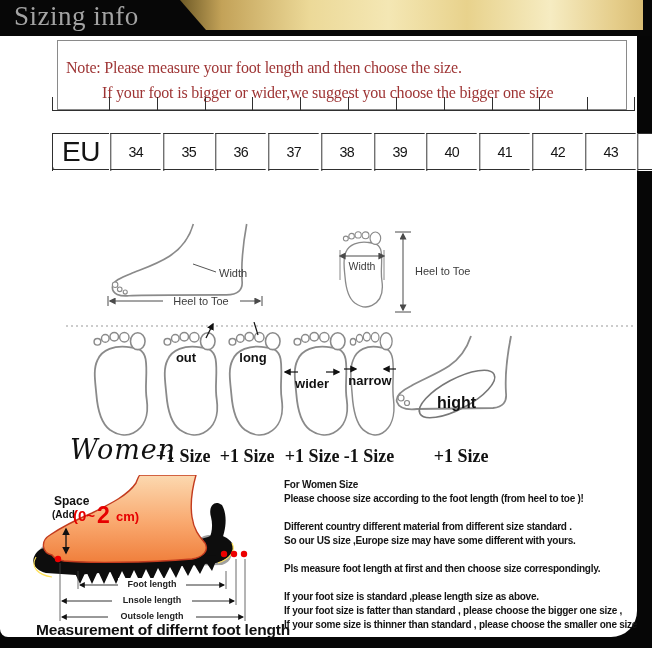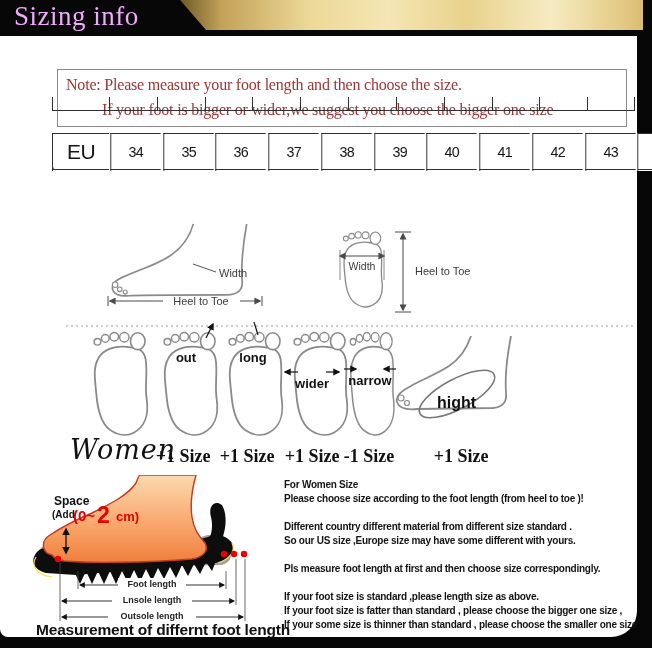--- a/index.html
+++ b/index.html
@@ -2,47 +2,47 @@
 <html><head>
 <meta charset="utf-8">
 <style>
   html,body{margin:0;padding:0;background:#222;}
   .stage{position:relative;width:652px;height:648px;background:#060606;overflow:hidden;
          font-family:"Liberation Sans",sans-serif;}
   .content{position:absolute;left:0;top:36px;width:637px;height:601px;background:#ffffff;
            border-radius:0 0 26px 8px;}
   
   .banner{position:absolute;left:0;top:0;width:652px;height:36px;background:#070707;}
-  .banner-title{position:absolute;left:14px;top:1px;color:#f0abfc;
+  .banner-title{position:absolute;left:14px;top:1px;color:#a3a3a3;
                 font-family:"Liberation Serif",serif;font-size:27px;letter-spacing:.5px;}
   .ribbon{position:absolute;left:180px;top:0;width:463px;height:30px;
           background:linear-gradient(90deg,#6e5a26 0%,#c3a258 9%,#ecd998 28%,#f4e7b4 45%,
                      #e8d28c 62%,#f6ecc2 80%,#e5cd8a 94%,#d9bd74 100%);
           clip-path:polygon(0 0,100% 0,100% 100%,26px 100%);}
   
   .note-box{position:absolute;left:57px;top:4px;width:568px;height:54px;border:1px solid #8a8a8a;
             color:#9e3434;font-family:"Liberation Serif",serif;font-size:16px;letter-spacing:-.2px;
-            line-height:25px;padding-top:2px;margin-top:29px;}
+            line-height:25px;padding-top:14px;}
   .note-box .l1{padding-left:8px;white-space:nowrap;}
   .note-box .l2{padding-left:44px;white-space:nowrap;}
   
   .size-table{position:absolute;left:52px;top:61px;width:583px;}
   .st-row{display:grid;grid-template-columns:57px repeat(11,1fr);}
   .st-row.ticks{height:6px;}
   .st-row.ticks.bottom{height:7px;border-bottom:1px solid #2f2f2f;}
   .st-row.ticks .tc{border-left:1px solid #2f2f2f;}
   .st-row.ticks .tc:last-child{border-right:1px solid #2f2f2f;}
   .st-row.content .cell{border-left:1px solid #2f2f2f;border-top:1px solid #2f2f2f;
       display:flex;align-items:center;justify-content:center;color:#141414;}
   .st-row.content .cell:last-child{border-right:1px solid #2f2f2f;}
   .st-row.r0{height:37px;} .st-row.r1{height:38px;} .st-row.r2{height:37px;}
   .st-row.r2 .cell{border-bottom:1px solid #2f2f2f;}
   .cell.val{font-size:15px;letter-spacing:-.5px;transform:scaleX(.95);}
   .cell.label.small{font-size:8.5px;letter-spacing:-.4px;transform:scaleX(.95);}
-  .cell.label.big{font-size:21px;letter-spacing:-.5px;}
+  .cell.label.big{font-size:28px;letter-spacing:-.5px;}
   
   .mid-svg{position:absolute;left:0;top:186px;}
   .feet-svg{position:absolute;left:0;top:286px;}
   .dlabel{font-size:11px;fill:#3c3c3c;}
   .annot{font-weight:bold;font-size:13px;fill:#101010;}
   
   .size-labels{position:absolute;left:0;top:0;width:640px;height:0;}
   .slabel{position:absolute;top:410px;transform:translateX(-50%);
           font-family:"Liberation Serif",serif;font-weight:bold;font-size:18px;color:#111;white-space:nowrap;}
   .slabel.normal{top:398px;transform:none;font-family:"DejaVu Serif",serif;font-style:italic;

